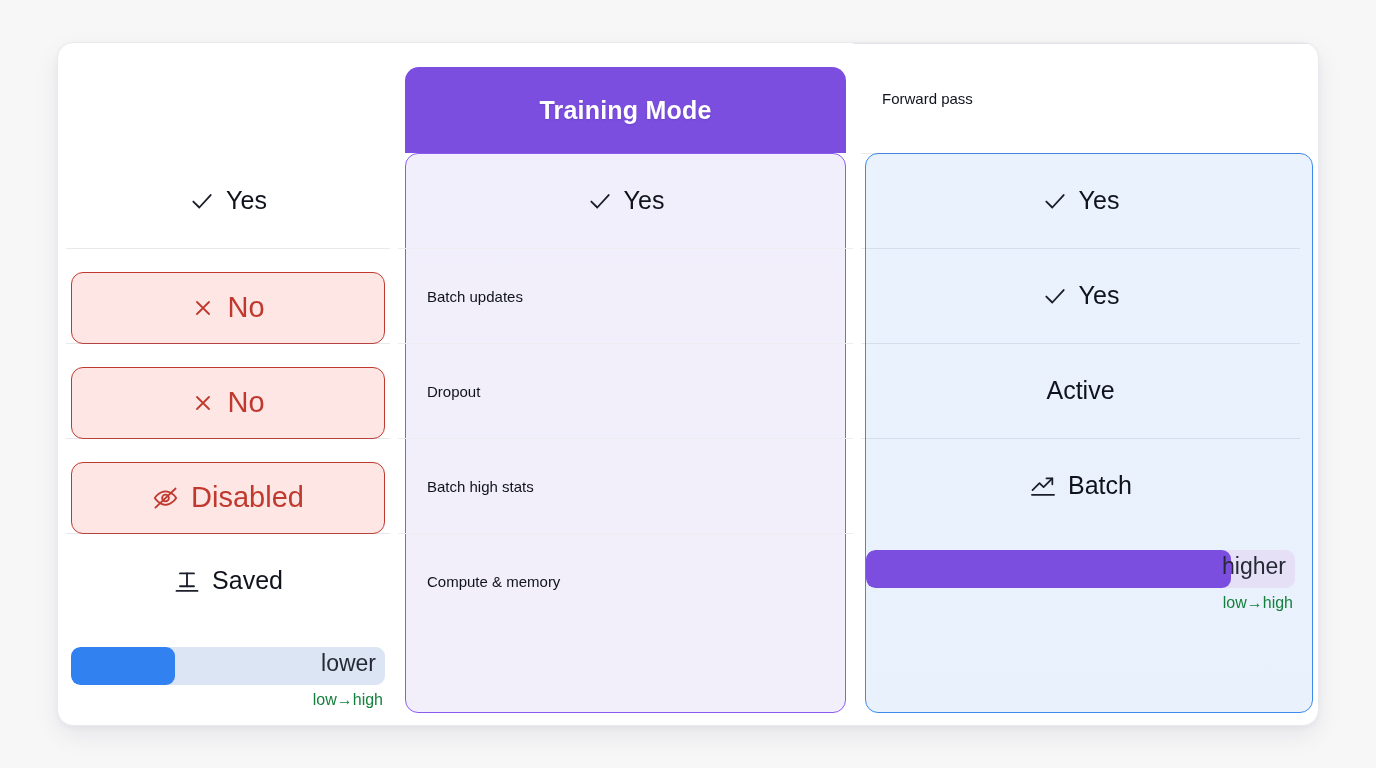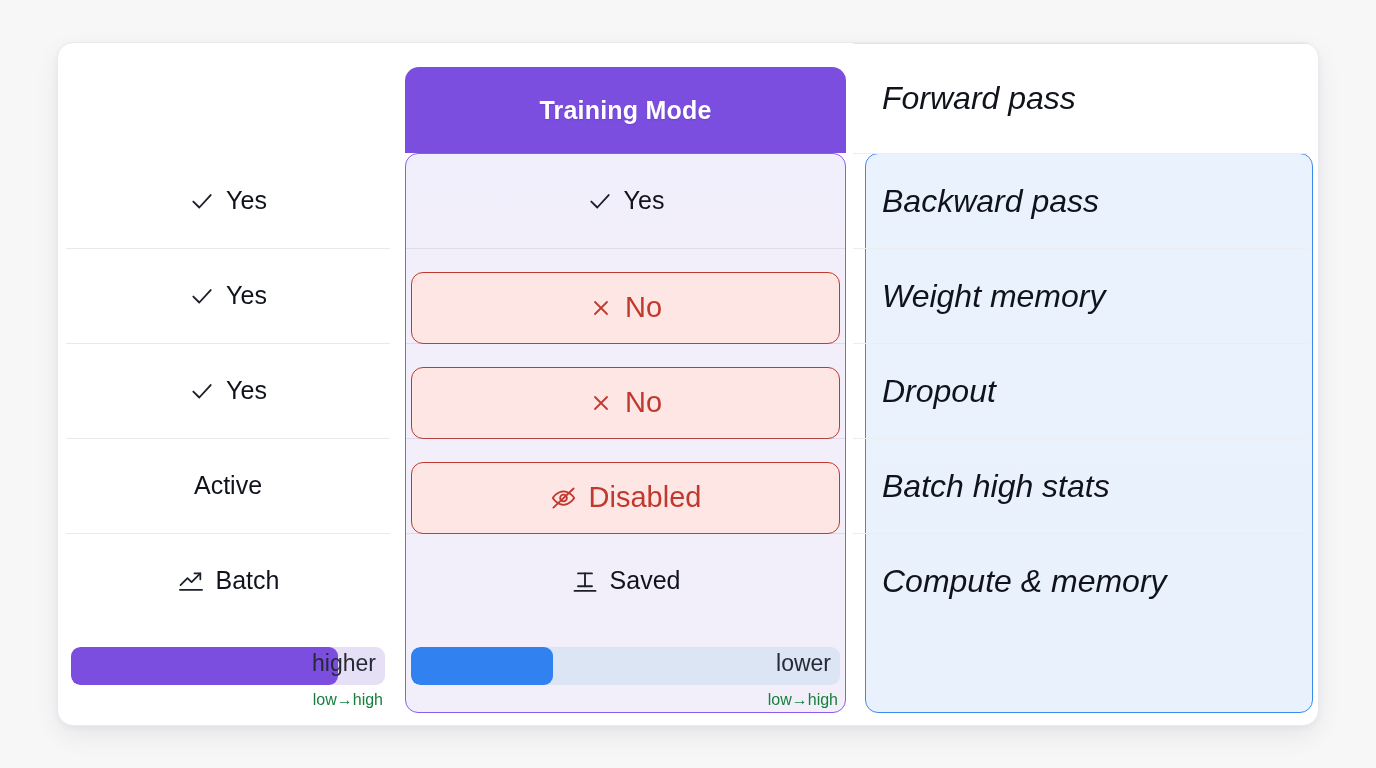--- a/index.html
+++ b/index.html
@@ -44,21 +44,21 @@
     text-shadow: 0 1px 2px rgba(0,0,0,0.13);
   }
   .head.train { background: #7b4ee0; }
   .head.infer { background: #3281f0; }
 
   
   .label-cell {
     display: flex; align-items: center;
     padding-left: 29px;
     border-top: 1px solid #ecedf1;
-    font-size: 32px; color: #10131c; font-style: italic;
+    font-size: 15px; color: #10131c;
   }
   .label-cell.first { border-top: 1px solid #e3e5ea; }
 
   
   .panel {
     position: absolute;
     top: 110px; bottom: 12px;
     border-radius: 13px;
   }
   .panel.train {
@@ -173,21 +173,20 @@
         <span class="inner">
           <span class="ico">
             <svg width="26" height="26" viewBox="0 0 24 24" fill="none" stroke="#1b1f2b" stroke-width="1.7" stroke-linecap="round" stroke-linejoin="round">
               <path d="M4 12.5 L9.5 18 L20 6.5"></path>
             </svg>
           </span>
           <span>Yes</span>
         </span>
       </div>
 
-      <div class="label-cell">Backward pass</div>
 
       <div class="val-cell divider-t">
         <span class="inner">
           <span class="ico">
             <svg width="26" height="26" viewBox="0 0 24 24" fill="none" stroke="#1b1f2b" stroke-width="1.7" stroke-linecap="round" stroke-linejoin="round">
               <path d="M4 12.5 L9.5 18 L20 6.5"></path>
             </svg>
           </span>
           <span>Yes</span>
         </span>
@@ -197,21 +196,21 @@
         <div class="pill">
           <span class="ico">
             <svg width="24" height="24" viewBox="0 0 24 24" fill="none" stroke="#c0392f" stroke-width="1.8" stroke-linecap="round">
               <path d="M6 6 L18 18 M18 6 L6 18"></path>
             </svg>
           </span>
           <span>No</span>
         </div>
       </div>
 
-      <div class="label-cell">Weight memory</div>
+      <div class="label-cell">Batch updates</div>
 
       <div class="val-cell divider-t">
         <span class="inner">
           <span class="ico">
             <svg width="26" height="26" viewBox="0 0 24 24" fill="none" stroke="#1b1f2b" stroke-width="1.7" stroke-linecap="round" stroke-linejoin="round">
               <path d="M4 12.5 L9.5 18 L20 6.5"></path>
             </svg>
           </span>
           <span>Yes</span>
         </span>

